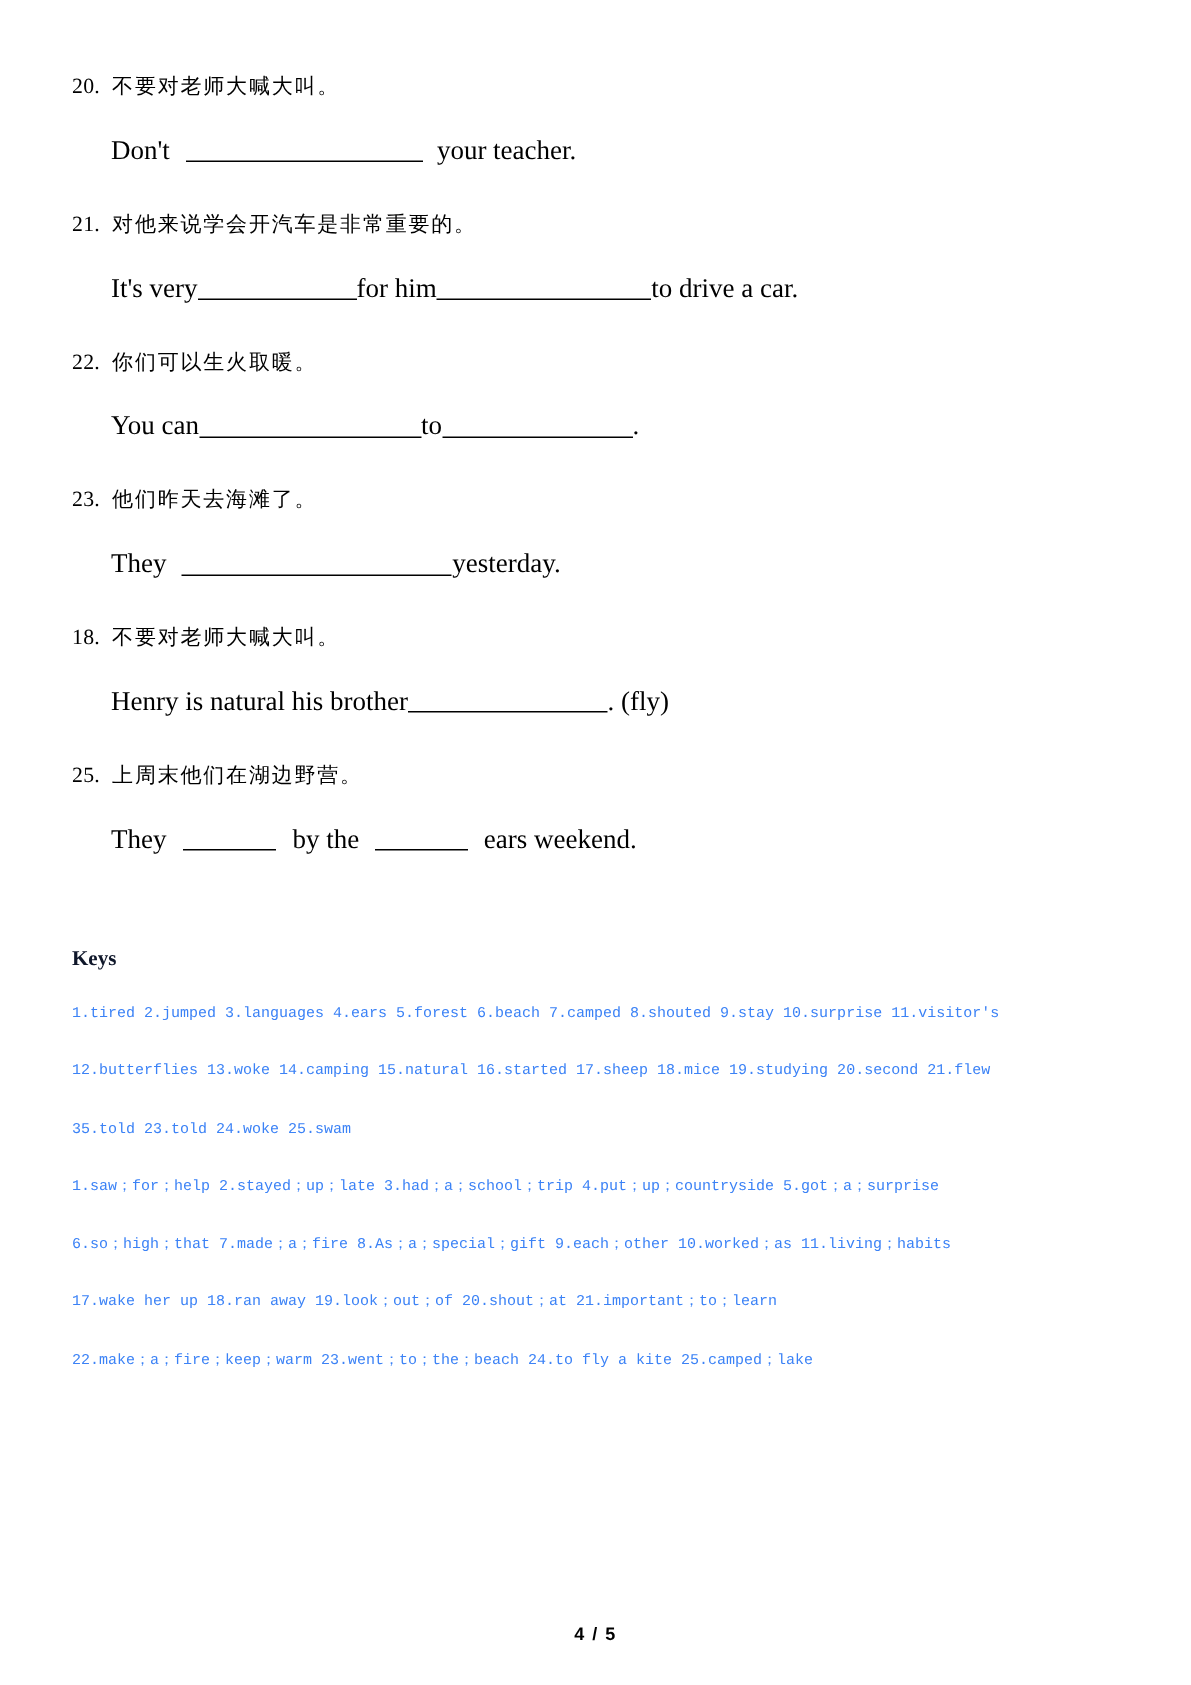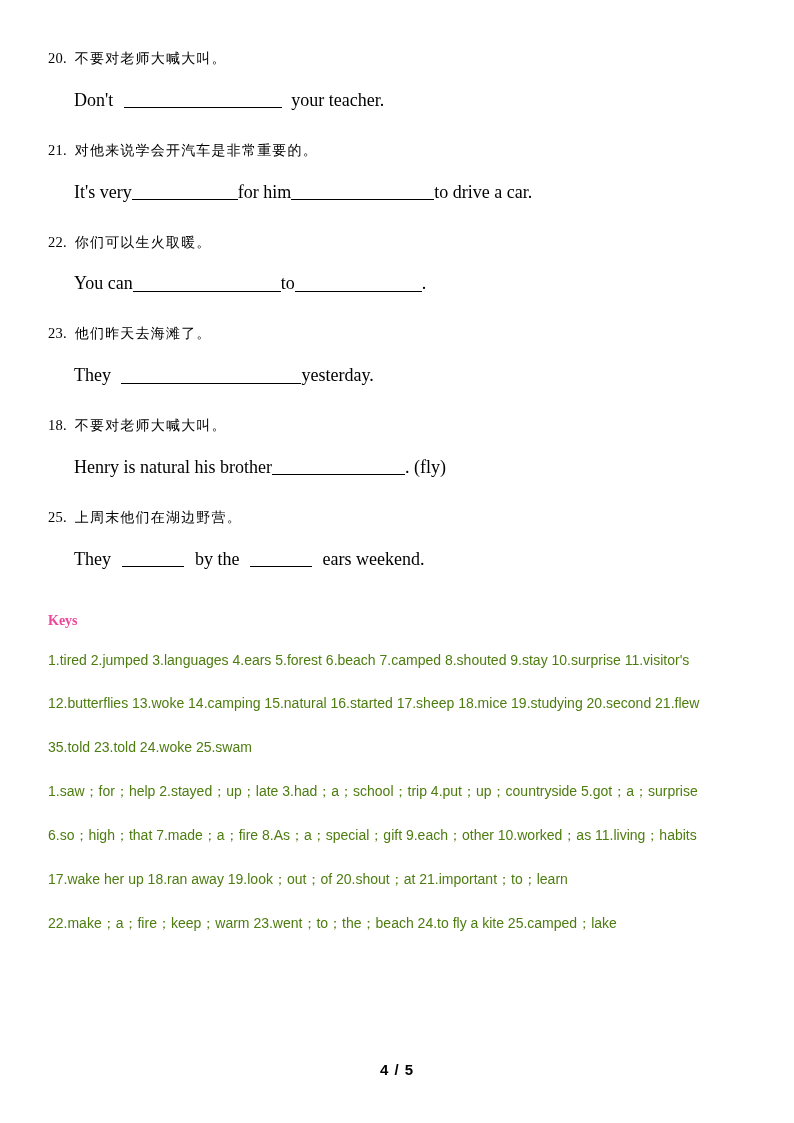--- a/index.html
+++ b/index.html
@@ -57,45 +57,45 @@
   .blank {
     display: inline-block;
     border-bottom: 1px solid #000;
     height: 1em;
     vertical-align: -0.15em;
   }
   .gap { display: inline-block; }
 
   
   .keys-heading {
-    color: #ec4899;
+    color: #0f172a;
     font-weight: bold;
     font-size: 14px;
     font-family: "Liberation Serif", "DejaVu Serif", serif;
-    margin: 40px 0 22px 0;
+    margin: 59px 0 22px 0;
   }
 
   .keys-line {
-    color: #4d7c0f;
-    font-size: 14px;
+    color: #3b82f6;
+    font-size: 10px;
     line-height: 1.35;
     margin: 0 0 25px 0;
     white-space: nowrap;
-    font-family: Liberation Sans, sans-serif;
+    font-family: Liberation Mono, monospace;
   }
 
   
   .footer {
     position: absolute;
     left: 0;
     right: 0;
-    bottom: 45px;
+    bottom: 27px;
     text-align: center;
     font-family: "Liberation Sans", "DejaVu Sans", sans-serif;
-    font-size: 15px;
+    font-size: 12px;
     font-weight: bold;
     color: #000;
     letter-spacing: 1px;
   }
 </style>
 </head>
 <body>
 
 <div class="page">
 

